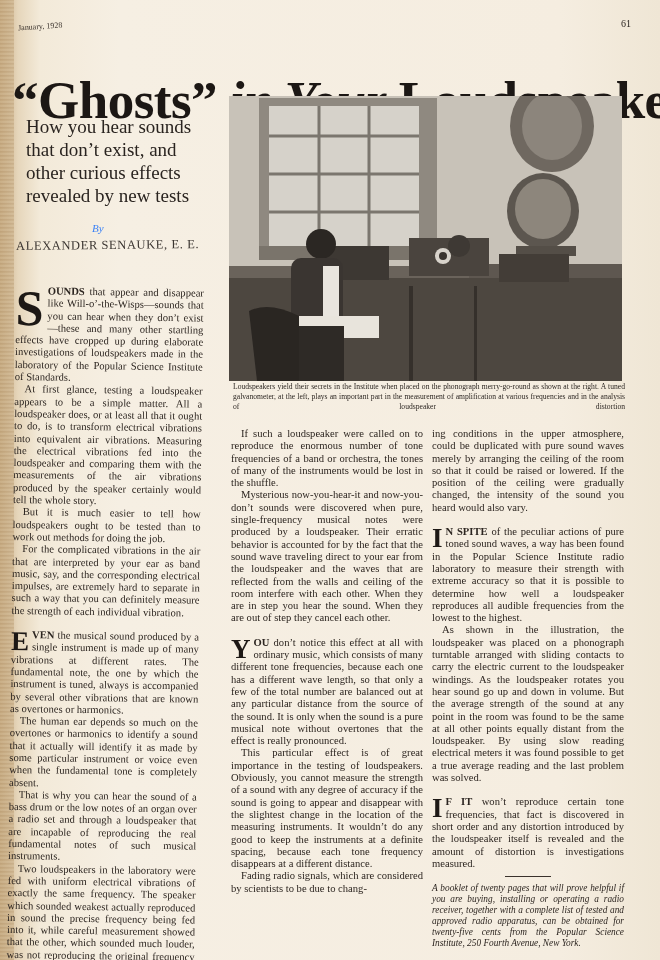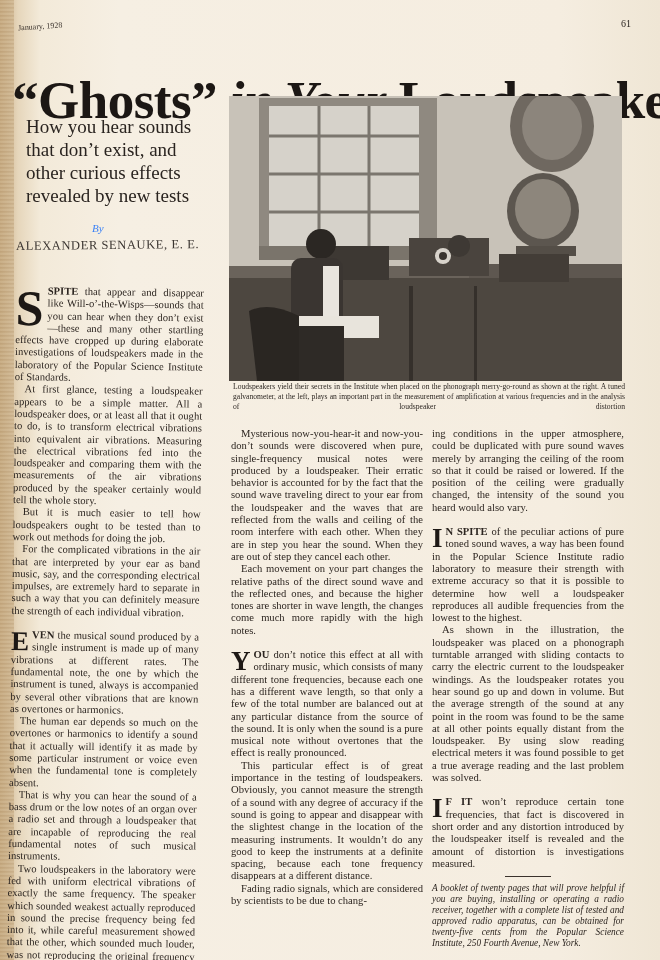--- a/index.html
+++ b/index.html
@@ -115,37 +115,37 @@
     <rect x="70" y="220" width="80" height="22" fill="#e8e4dc"></rect>
     <rect x="55" y="230" width="60" height="55" fill="#2e2a26"></rect>
     <path d="M20 215 Q40 205 70 220 L70 285 L28 285 Z" fill="#2a2622"></path>
   </svg>
 </figure>
 
 <div class="caption">Loudspeakers yield their secrets in the Institute when placed on the phonograph merry-go-round as shown at the right. A tuned galvanometer, at the left, plays an important part in the measurement of amplification at various frequencies and in the analysis of loudspeaker distortion</div>
 
 <article class="col col1">
   <p class="noind">
-    <span class="dropcap-big">S</span><span class="sc">SPITE</span><span> that appear and disappear like Will-o’-the-Wisps—sounds that you can hear when they don’t exist—these and many other startling effects have cropped up during elaborate investigations of loudspeakers made in the laboratory of the Popular Science Institute of Standards.</span>
+    <span class="dropcap-big">S</span><span class="sc">OUNDS</span><span> that appear and disappear like Will-o’-the-Wisps—sounds that you can hear when they don’t exist—these and many other startling effects have cropped up during elaborate investigations of loudspeakers made in the laboratory of the Popular Science Institute of Standards.</span>
   </p>
   <p>At first glance, testing a loudspeaker appears to be a simple matter. All a loudspeaker does, or at least all that it ought to do, is to transform electrical vibrations into equivalent air vibrations. Measuring the electrical vibrations fed into the loudspeaker and comparing them with the measurements of the air vibrations produced by the speaker certainly would tell the whole story.</p>
   <p>But it is much easier to tell how loudspeakers ought to be tested than to work out methods for doing the job.</p>
   <p>For the complicated vibrations in the air that are interpreted by your ear as band music, say, and the corresponding electrical impulses, are extremely hard to separate in such a way that you can definitely measure the strength of each individual vibration.</p>
   <div class="gap"></div>
   <p class="noind">
     <span class="dropcap-med">E</span><span class="sc">VEN</span><span> the musical sound produced by a single instrument is made up of many vibrations at different rates. The fundamental note, the one by which the instrument is tuned, always is accompanied by several other vibrations that are known as overtones or harmonics.</span>
   </p>
   <p>The human ear depends so much on the overtones or harmonics to identify a sound that it actually will identify it as made by some particular instrument or voice even when the fundamental tone is completely absent.</p>
   <p>That is why you can hear the sound of a bass drum or the low notes of an organ over a radio set and through a loudspeaker that are incapable of reproducing the real fundamental notes of such musical instruments.</p>
   <p>Two loudspeakers in the laboratory were fed with uniform electrical vibrations of exactly the same frequency. The speaker which sounded weakest actually reproduced in sound the precise frequency being fed into it, while careful measurement showed that the other, which sounded much louder, was not reproducing the original frequency at all. Instead it distorted it into several harmonics that fooled the ear into hearing a sound that didn’t exist!</p>
 </article>
 
 <article class="col col2">
+  <p>If such a loudspeaker were called on to reproduce the enormous number of tone frequencies of a band or orchestra, the tones of many of the instruments would be lost in the shuffle.</p>
   <p>Mysterious now-you-hear-it and now-you-don’t sounds were discovered when pure, single-frequency musical notes were produced by a loudspeaker. Their erratic behavior is accounted for by the fact that the sound wave traveling direct to your ear from the loudspeaker and the waves that are reflected from the walls and ceiling of the room interfere with each other. When they are in step you hear the sound. When they are out of step they cancel each other.</p>
-  <p>Each movement on your part changes the relative paths of the direct sound wave and the reflected ones, and because the higher tones are shorter in wave length, the changes come much more rapidly with the high notes.</p>
   <div class="gap"></div>
   <p class="noind">
     <span class="dropcap-med">Y</span><span class="sc">OU</span><span> don’t notice this effect at all with ordinary music, which consists of many different tone frequencies, because each one has a different wave length, so that only a few of the total number are balanced out at any particular distance from the source of the sound. It is only when the sound is a pure musical note without overtones that the effect is really pronounced.</span>
   </p>
   <p>This particular effect is of great importance in the testing of loudspeakers. Obviously, you cannot measure the strength of a sound with any degree of accuracy if the sound is going to appear and disappear with the slightest change in the location of the measuring instruments. It wouldn’t do any good to keep the instruments at a definite spacing, because each tone frequency disappears at a different distance.</p>
   <p>Fading radio signals, which are considered by scientists to be due to chang-</p>
 </article>
 
 <article class="col col3">
   <p class="noind">ing conditions in the upper atmosphere, could be duplicated with pure sound waves merely by arranging the ceiling of the room so that it could be raised or lowered. If the position of the ceiling were gradually changed, the intensity of the sound you heard would also vary.</p>

